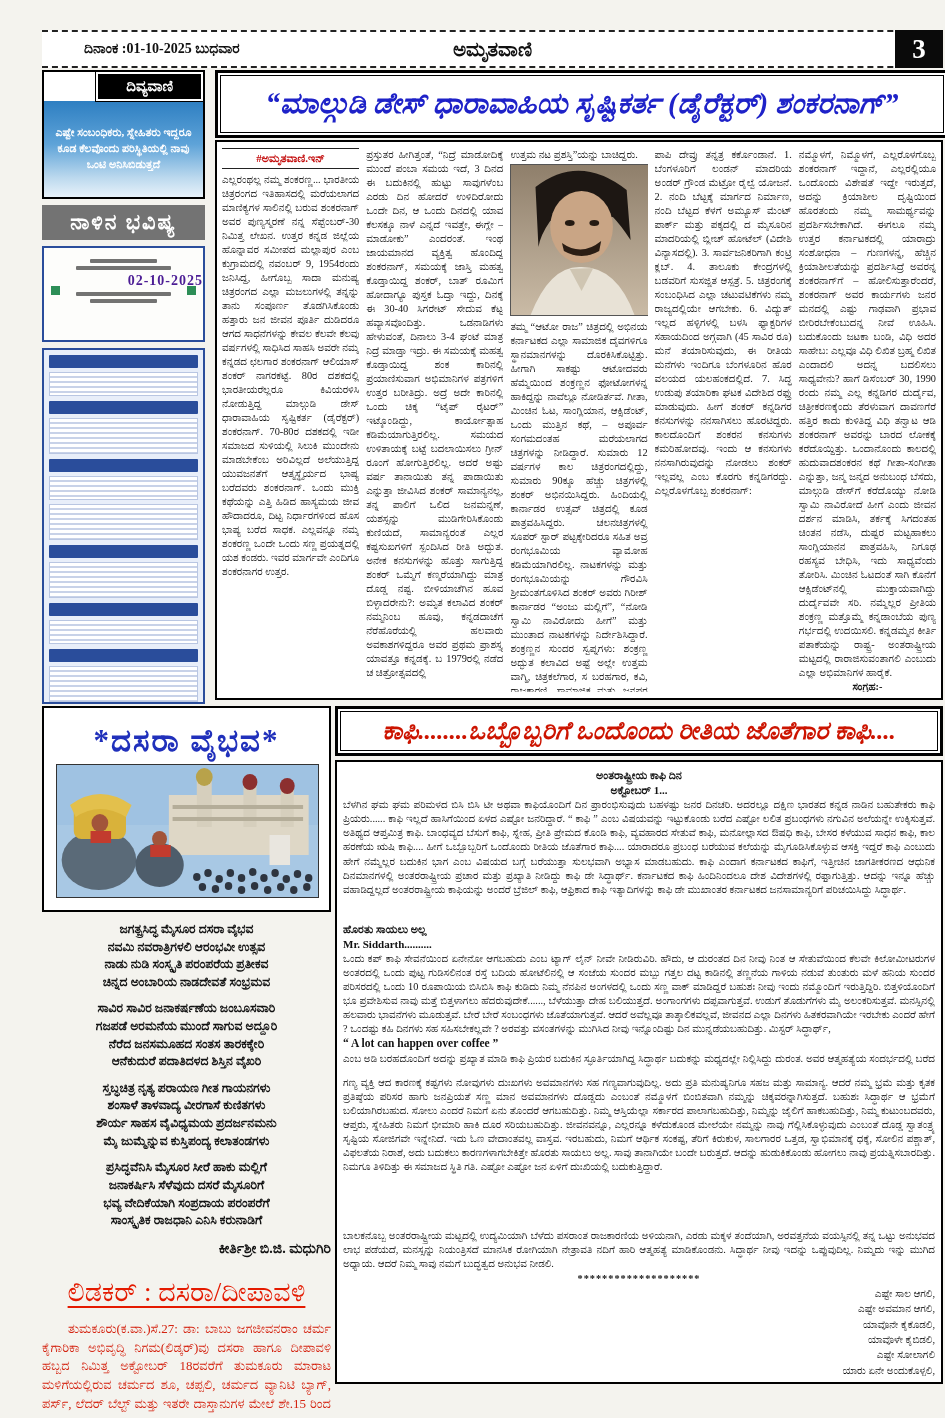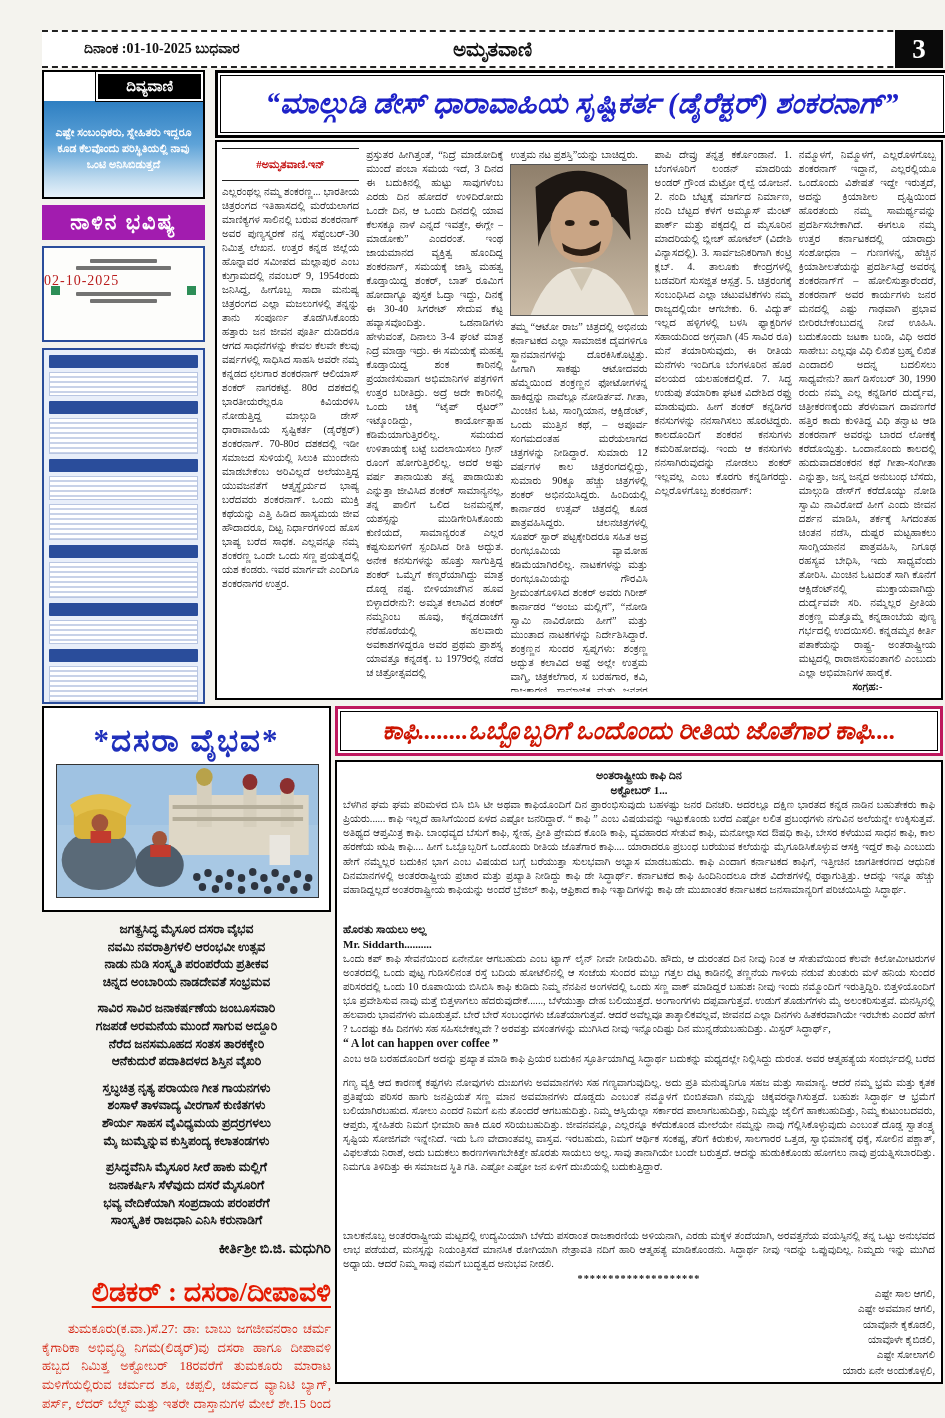--- a/index.html
+++ b/index.html
@@ -30,29 +30,29 @@
   .divy-label{
     background:#000;color:#fff;font-weight:bold;font-size:15px;
     width:62%;margin-left:auto;text-align:center;padding:4px 2px;border:2px solid #fff;outline:1px solid #000;
   }
   .divy-quote{
     height:88px;display:flex;align-items:center;justify-content:center;text-align:center;
     background:linear-gradient(180deg,#2e7fc2 0%,#5ea3d8 45%,#bcd9ee 80%,#e8f2fa 100%);
     color:#fff;font-weight:bold;font-size:11px;line-height:1.45;padding:4px 6px;
   }
   .nalina{
-    margin-top:6px;background:#a21caf;color:#fff;font-weight:bold;font-size:21px;
+    margin-top:6px;background:#737373;color:#fff;font-weight:bold;font-size:21px;
     text-align:center;padding:5px 0;letter-spacing:2px;
   }
   .panchanga-card{
     margin-top:6px;border:2px solid #2a4d9b;background:#fdfdfb;height:84px;position:relative;padding-top:8px;
   }
   .tinybar{height:4px;background:#444;margin:3px auto;width:60%;border-radius:1px;opacity:.75;}
   .tinybar.narrow{width:42%;}
-  .panchanga-date{text-align:left;color:#b91c1c;font-weight:normal;font-size:14px;letter-spacing:1px;margin:3px 0;}
+  .panchanga-date{text-align:right;color:#4c1d95;font-weight:bold;font-size:14px;letter-spacing:1px;margin:3px 0;}
   .greensq{position:absolute;width:9px;height:9px;background:#2d8e57;top:38px;}
   .horo-table{
     margin-top:6px;border:2px solid #2a4d9b;height:352px;background:#e8eef9;overflow:hidden;
   }
   .ht-row{height:22px;margin:4px 5px;background:#fff;border:1px solid #b9c6e2;
     background-image:repeating-linear-gradient(180deg,#fff 0 3px,#c8d2e8 3px 5px);}
   .ht-head{height:13px;margin:5px 5px 2px;background:#2a4d9b;border-radius:1px;}
   .ht-wide{height:34px;}
 
   
@@ -62,49 +62,49 @@
     background:#fff;display:flex;align-items:center;justify-content:center;
   }
   .art-headline span{color:#1e22c8;font-weight:bold;font-size:29px;font-style:italic;white-space:nowrap;}
   .art-body{
     position:absolute;left:215px;top:140px;width:728px;height:560px;
     border:2px solid #000;background:#fff;display:flex;gap:7px;padding:6px 5px;box-sizing:border-box;
   }
   .art-col{flex:1 1 0;font-size:10.3px;line-height:1.36;text-align:justify;overflow:hidden;}
   .tagline{
     color:#c40f0f;font-weight:bold;text-align:center;font-size:11px;
-    border-top:1.5px solid #222;border-bottom:1.5px solid #222;padding:8px 0;margin-bottom:4px;
+    border-top:1.5px solid #222;border-bottom:1.5px solid #222;padding:2px 0;margin-bottom:4px;
   }
   .photo-frame{border:1px solid #555;margin:2px 0 4px;display:block;width:100%;}
   .byline{font-weight:bold;text-align:center;margin-top:0;}
 
   
   .dasara{position:absolute;left:42px;top:706px;width:289px;}
   .dasara-box{border:2px solid #000;background:#fff;padding:12px;}
   .dasara-title{
     color:#2030bb;font-weight:bold;font-size:31px;text-align:center;letter-spacing:2px;
     padding:3px 0 5px;white-space:nowrap;
   }
   .dasara-photo{display:block;width:100%;height:132px;border:1px solid #333;}
   .poem{margin-top:9px;text-align:center;font-weight:bold;font-size:12.4px;line-height:1.42;}
   .poem .stanza{margin-bottom:9px;}
   .poem-author{font-weight:bold;font-size:14px;text-align:right;margin-top:4px;}
 
   .lidkar{margin-top:16px;}
   .lidkar-head{
-    color:#e41a00;font-weight:bold;font-size:27px;line-height:1.3;text-align:right;
+    color:#e41a00;font-weight:normal;font-size:27px;line-height:1.3;text-align:center;
     text-decoration:underline;text-underline-offset:5px;
   }
   .lidkar-body{color:#d42310;font-size:13px;line-height:1.45;text-align:justify;margin-top:10px;}
   .lidkar-body p{margin:0 0 2px;text-indent:26px;}
 
   
   .coffee{position:absolute;left:335px;top:706px;width:608px;}
   .coffee-title{
-    border:3px solid #be185d;box-shadow:inset 0 0 0 2px #fff,inset 0 0 0 3px #000;background:#fff;
+    border:3px solid #000000;box-shadow:inset 0 0 0 2px #fff,inset 0 0 0 3px #000;background:#fff;
     height:44px;display:flex;align-items:center;justify-content:center;
   }
   .coffee-title span{color:#cc1400;font-weight:bold;font-size:25px;font-style:italic;white-space:nowrap;}
   .coffee-body{
     margin-top:4px;border:2px solid #000;background:#fff;height:624px;box-sizing:border-box;
     display:flex;gap:7px;padding:6px 6px;flex-direction:column;
   }
   .coffee-col{flex:1 1 0;font-size:10.3px;line-height:1.37;text-align:justify;overflow:hidden;}
   .c-head{font-weight:bold;text-align:center;font-size:11px;}
   .c-quote{font-weight:bold;font-size:11.5px;}
@@ -256,21 +256,21 @@
       </div>
       <div class="stanza">
         <div>ಸಾವಿರ ಸಾವಿರ ಜನಾಕರ್ಷಣೆಯ ಜಂಬೂಸವಾರಿ</div>
         <div>ಗಜಪಡೆ ಅರಮನೆಯ ಮುಂದೆ ಸಾಗುವ ಅದ್ದೂರಿ</div>
         <div>ನೆರೆದ ಜನಸಮೂಹದ ಸಂತಸ ತಾರಕಕ್ಕೇರಿ</div>
         <div>ಆನೆಕುದುರೆ ಪದಾತಿದಳದ ಶಿಸ್ತಿನ ವೈಖರಿ</div>
       </div>
       <div class="stanza">
         <div>ಸ್ತಬ್ಧಚಿತ್ರ ನೃತ್ಯ ಪರಾಯಣ ಗೀತ ಗಾಯನಗಳು</div>
         <div>ಶಂಸಾಳೆ ತಾಳವಾದ್ಯ ವೀರಗಾಸೆ ಕುಣಿತಗಳು</div>
-        <div>ಶೌರ್ಯ ಸಾಹಸ ವೈವಿಧ್ಯಮಯ ಪ್ರದರ್ರಗಳಲು</div>
+        <div>ಶೌರ್ಯ ಸಾಹಸ ವೈವಿಧ್ಯಮಯ ಪ್ರದರ್ಜನಮನು</div>
         <div>ಮೈ ಜುಮ್ಮೆನ್ನುವ ಕುಸ್ತಿಪಂದ್ಯ ಕಲಾತಂಡಗಳು</div>
       </div>
       <div class="stanza">
         <div>ಪ್ರಸಿದ್ಧವೆನಿಸಿ ಮೈಸೂರ ಸೀರೆ ಹಾಕು ಮಲ್ಲಿಗೆ</div>
         <div>ಜನಾಕರ್ಷಿಸಿ ಸೆಳೆವುದು ದಸರೆ ಮೈಸೂರಿಗೆ</div>
         <div>ಭವ್ಯ ವೇದಿಕೆಯಾಗಿ ಸಂಪ್ರದಾಯ ಪರಂಪರೆಗೆ</div>
         <div>ಸಾಂಸ್ಕೃತಿಕ ರಾಜಧಾನಿ ಎನಿಸಿ ಕರುನಾಡಿಗೆ</div>
       </div>
       <div class="poem-author">ಕೀರ್ತಿಶ್ರೀ ಬಿ.ಜಿ. ಮಧುಗಿರಿ</div>
     </div>

